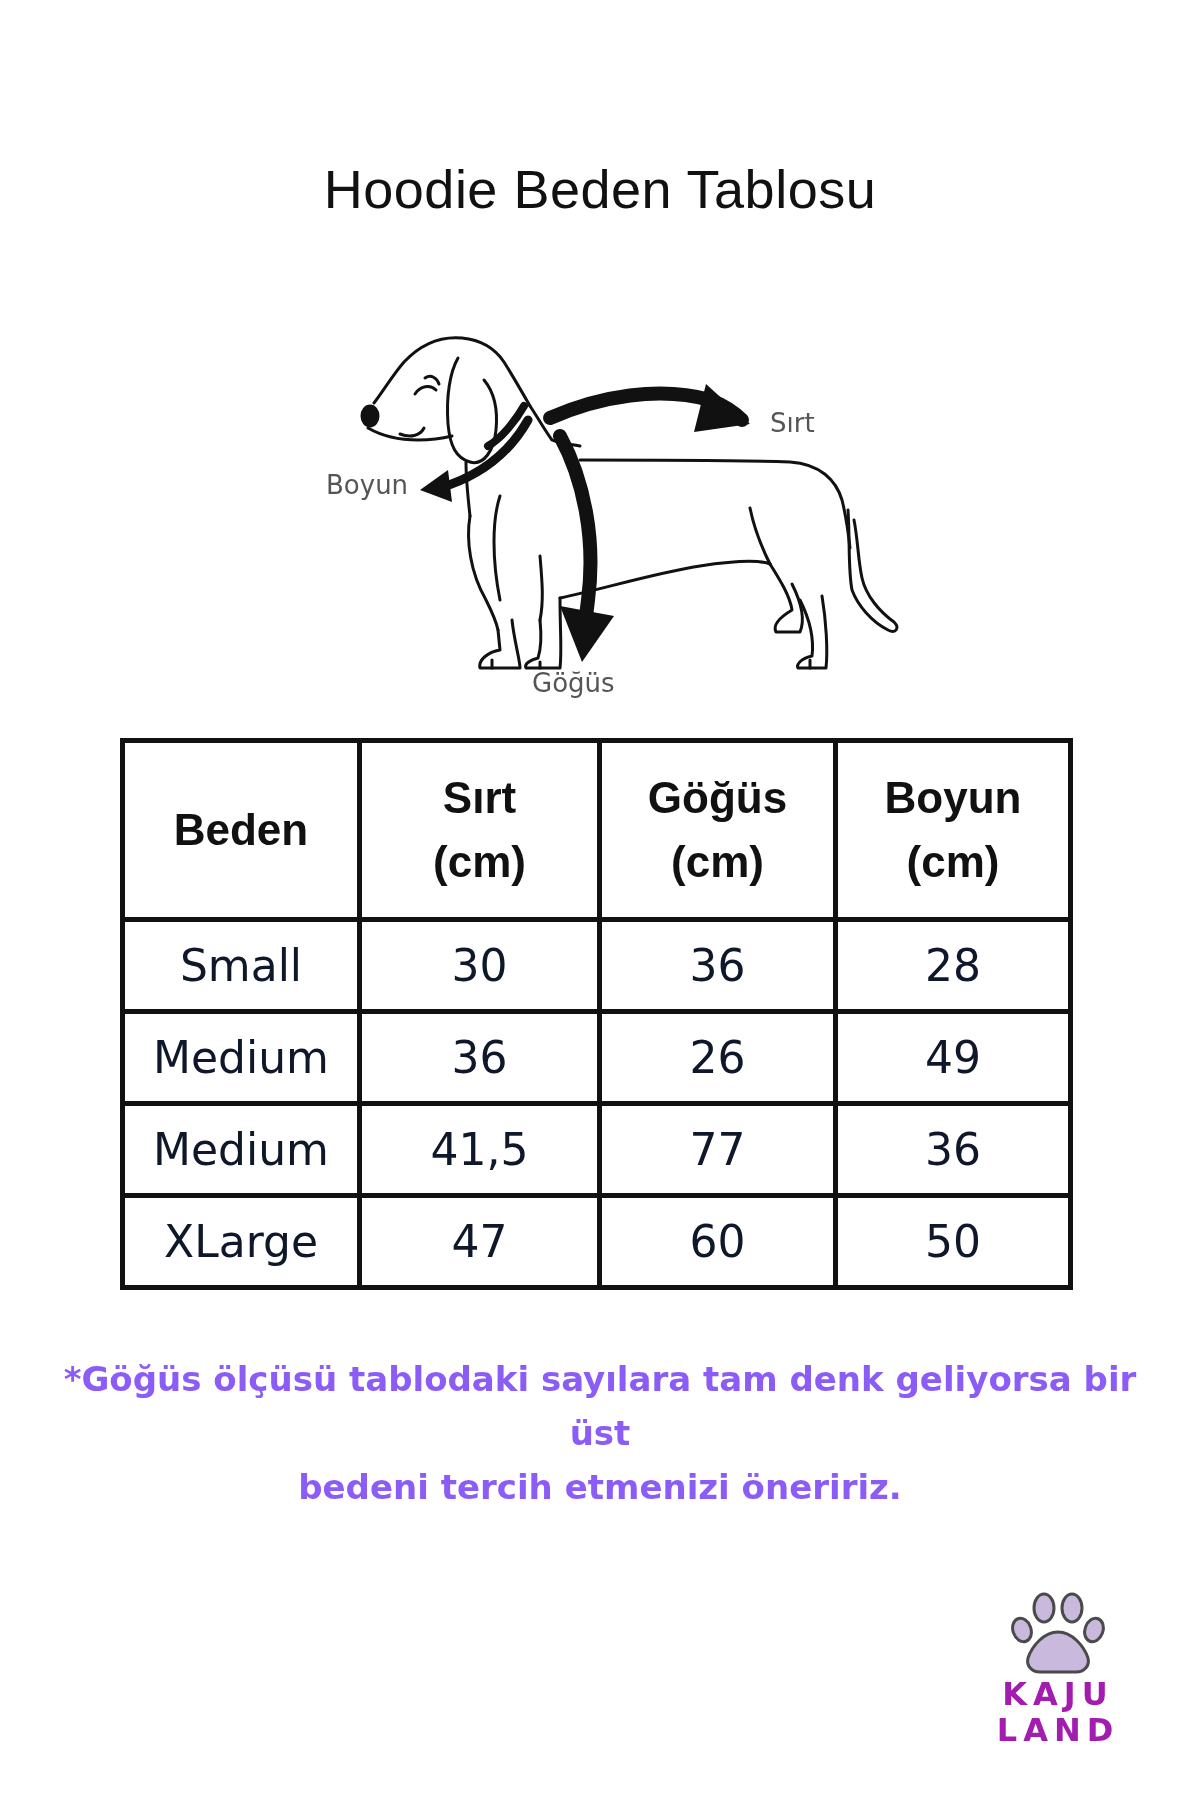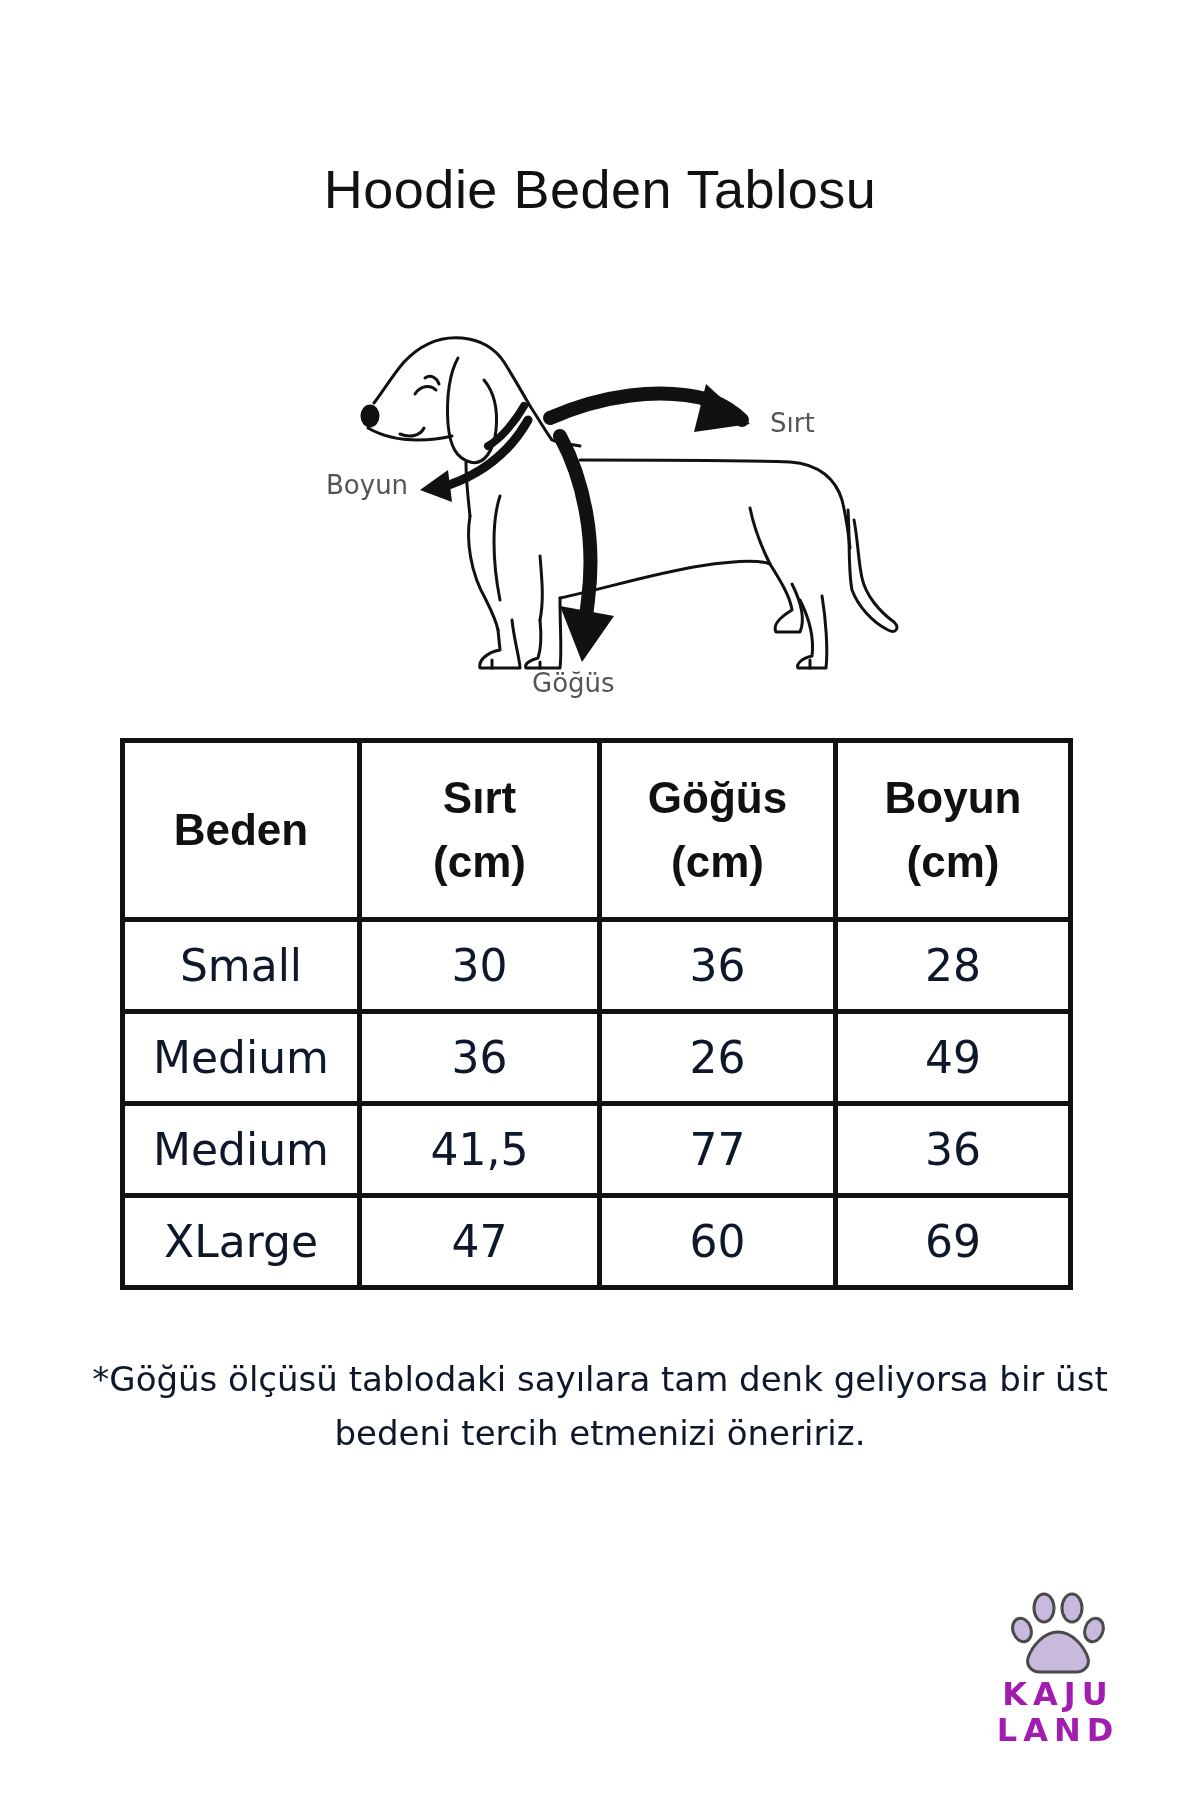--- a/index.html
+++ b/index.html
@@ -36,22 +36,22 @@
       font-family: "Liberation Sans", sans-serif; color: #111;
     }
     .size-table td {
       height: 87px; font-size: 44px; font-weight: 400;
       font-family: "DejaVu Sans", sans-serif; color: #0f172a;
     }
     .size-table th span { display: block; }
 
     .footnote {
       position: absolute; left: 60px; width: 1080px; top: 1352px;
-      text-align: center; font-size: 34px; line-height: 54px; color: #0f172a;
-      font-family: "DejaVu Sans", sans-serif; font-weight: 400;
+      text-align: center; font-size: 34px; line-height: 54px; color: #8b5cf6;
+      font-family: "DejaVu Sans", sans-serif; font-weight: 700;
     }
 
     .logo { position: absolute; left: 996px; top: 1588px; width: 124px; height: 170px; }
     .logo svg { position: absolute; left: 12px; top: 0; }
     .logo-text {
       position: absolute; left: 0; width: 124px; text-align: center;
       font-family: "DejaVu Sans", sans-serif; font-weight: 700; font-size: 32px;
       letter-spacing: 6px; color: #a21caf; line-height: 36px;
     }
     .logo-kaju { top: 88px; }
@@ -168,21 +168,21 @@
     <tr>
       <td>Medium</td>
       <td>41,5</td>
       <td>77</td>
       <td>36</td>
     </tr>
     <tr>
       <td>XLarge</td>
       <td>47</td>
       <td>60</td>
-      <td>69</td>
+      <td>50</td>
     </tr>
   </tbody>
 </table>
 
 <div class="footnote">
   <div>*Göğüs ölçüsü tablodaki sayılara tam denk geliyorsa bir üst</div>
   <div>bedeni tercih etmenizi öneririz.</div>
 </div>
 
 <div class="logo">

